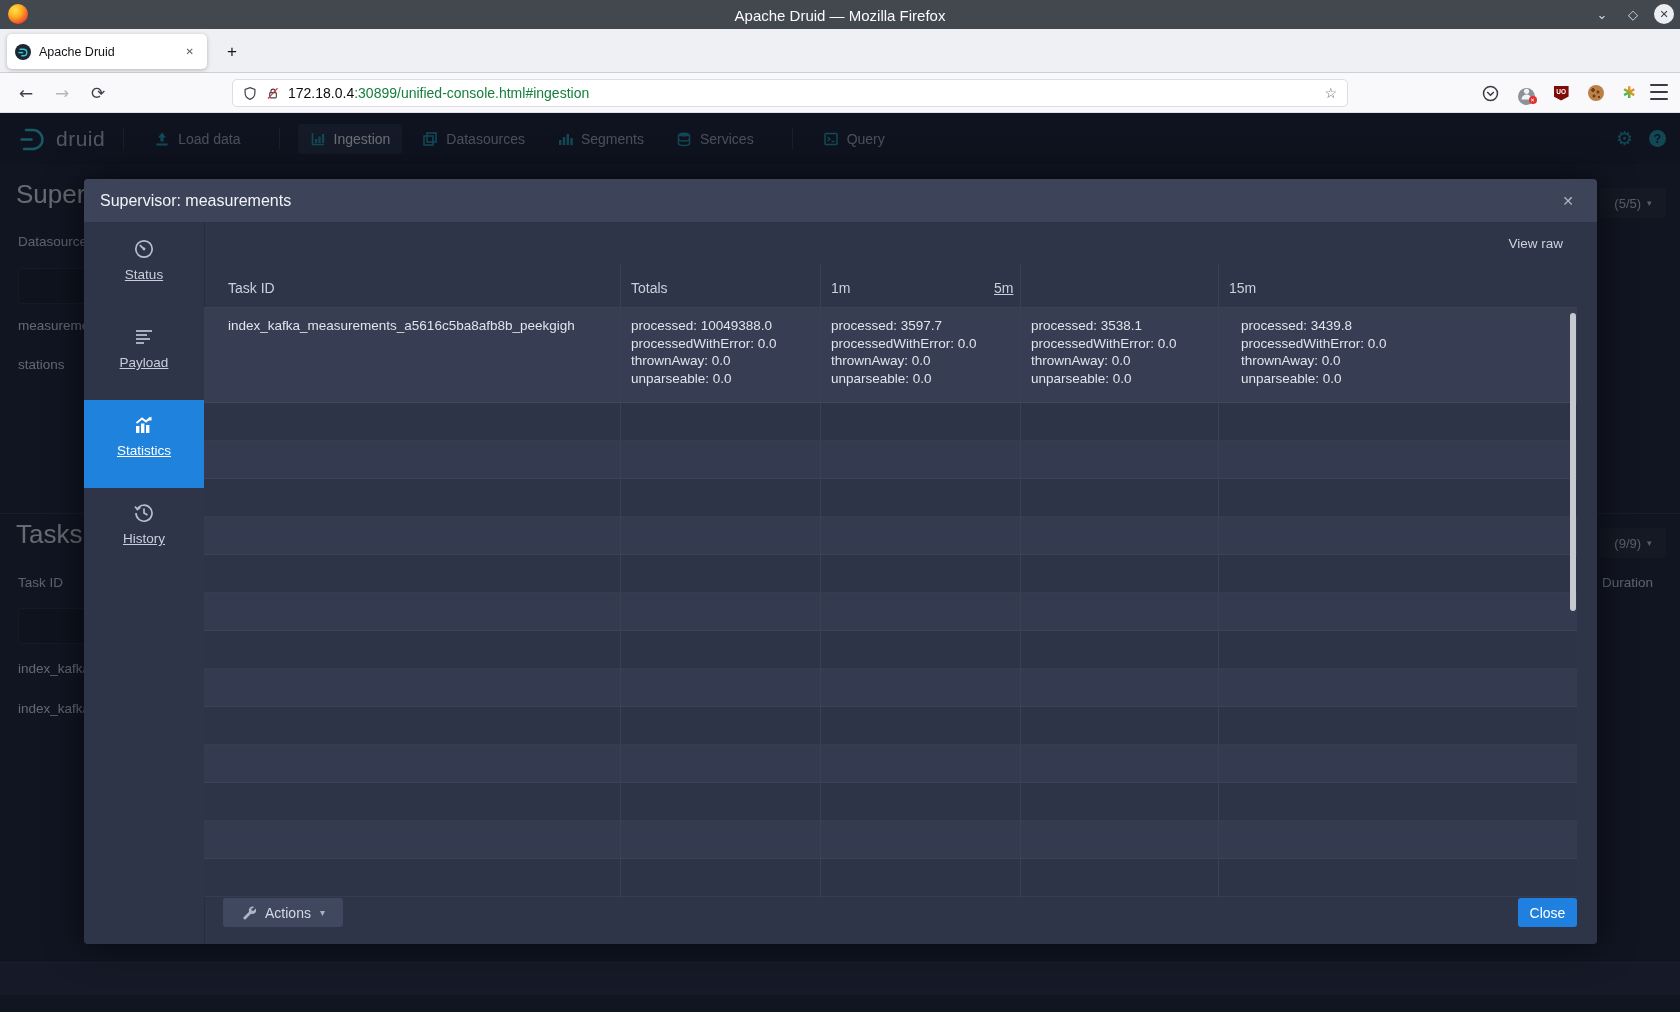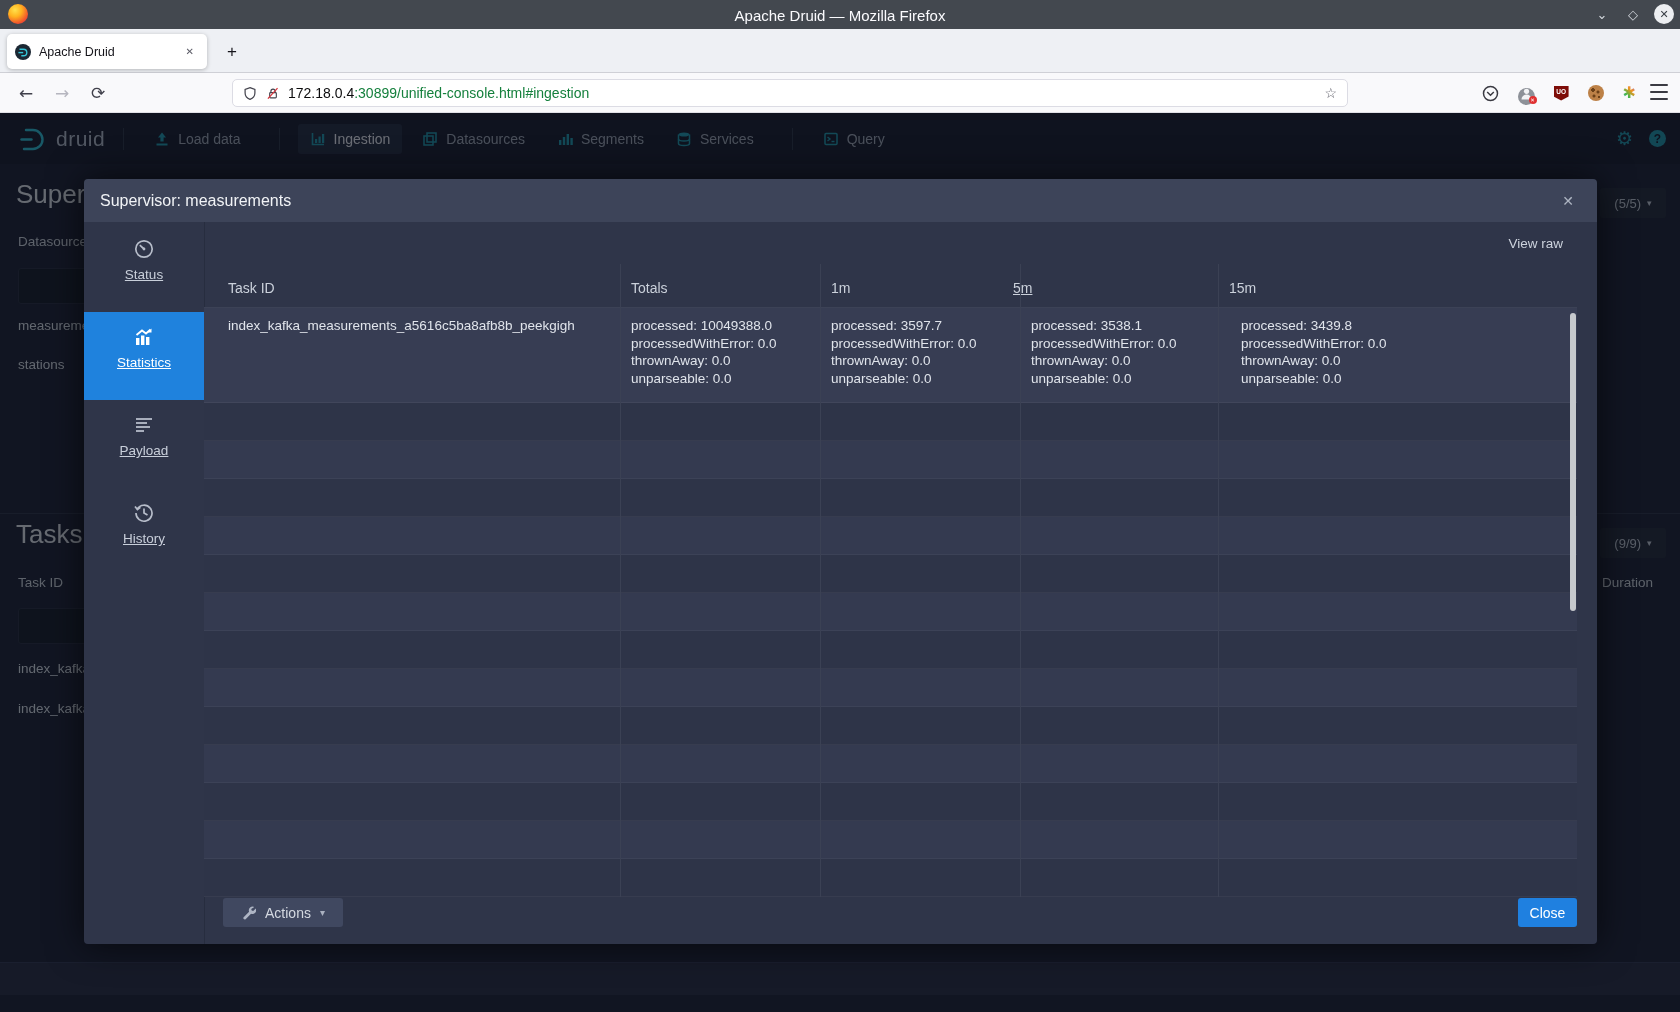--- a/index.html
+++ b/index.html
@@ -299,58 +299,58 @@
 
         <div class="side-tabs">
           <div class="side-tab">
             <svg width="22" height="22" viewBox="0 0 22 22">
               <circle cx="11" cy="11" r="8.2" fill="none" stroke="currentColor" stroke-width="1.7"></circle>
               <line x1="11" y1="11" x2="6.8" y2="7.2" stroke="currentColor" stroke-width="1.7"></line>
               <circle cx="11" cy="11" r="1.4" fill="currentColor"></circle>
             </svg>
             <span class="stlabel">Status</span>
           </div>
+          <div class="side-tab">
+            <svg width="22" height="22" viewBox="0 0 22 22" stroke="currentColor" stroke-width="1.8">
+              <line x1="3" y1="5" x2="19" y2="5"></line>
+              <line x1="3" y1="9" x2="14" y2="9"></line>
+              <line x1="3" y1="13" x2="17" y2="13"></line>
+              <line x1="3" y1="17" x2="11" y2="17"></line>
+            </svg>
+            <span class="stlabel">Payload</span>
+          </div>
           <div class="side-tab active">
             <svg width="22" height="22" viewBox="0 0 22 22">
               <rect x="3" y="12" width="3.4" height="7" fill="currentColor"></rect>
               <rect x="8" y="9.5" width="3.4" height="9.5" fill="currentColor"></rect>
               <rect x="13" y="11" width="3.4" height="8" fill="currentColor"></rect>
               <polyline points="3.5,9 9,4.5 13,7.5 17.5,3.5" fill="none" stroke="currentColor" stroke-width="1.8"></polyline>
               <path d="M18.5 2.5 v4 h-4 z" fill="currentColor"></path>
             </svg>
             <span class="stlabel">Statistics</span>
           </div>
           <div class="side-tab">
-            <svg width="22" height="22" viewBox="0 0 22 22" stroke="currentColor" stroke-width="1.8">
-              <line x1="3" y1="5" x2="19" y2="5"></line>
-              <line x1="3" y1="9" x2="14" y2="9"></line>
-              <line x1="3" y1="13" x2="17" y2="13"></line>
-              <line x1="3" y1="17" x2="11" y2="17"></line>
-            </svg>
-            <span class="stlabel">Payload</span>
-          </div>
-          <div class="side-tab">
             <svg width="22" height="22" viewBox="0 0 22 22">
               <path d="M4.2 7 A8 8 0 1 1 3 11" fill="none" stroke="currentColor" stroke-width="1.7"></path>
               <path d="M2 4.5 l2.4 3 3-2.2" fill="none" stroke="currentColor" stroke-width="1.7"></path>
               <polyline points="11,6.5 11,11 14.5,13" fill="none" stroke="currentColor" stroke-width="1.7"></polyline>
             </svg>
             <span class="stlabel">History</span>
           </div>
         </div>
         <div class="side-divider"></div>
 
         <div class="view-raw">View raw</div>
 
         <div class="stats-table">
           <div class="thead">
             <span class="th" style="left:24px;">Task ID</span>
             <span class="th" style="left:427px;">Totals</span>
             <span class="th" style="left:627px;">1m</span>
-            <span class="th" style="left:809px;text-decoration:underline;">5m</span>
+            <span class="th" style="left:790px;text-decoration:underline;">5m</span>
             <span class="th" style="left:1025px;">15m</span>
           </div>
 
           <div class="data-row">
             <div class="cell" style="left:24px; width:380px;">index_kafka_measurements_a5616c5ba8afb8b_peekgigh</div>
             <div class="cell" style="left:427px; width:190px;">
               <div>processed: 10049388.0</div>
               <div>processedWithError: 0.0</div>
               <div>thrownAway: 0.0</div>
               <div>unparseable: 0.0</div>

